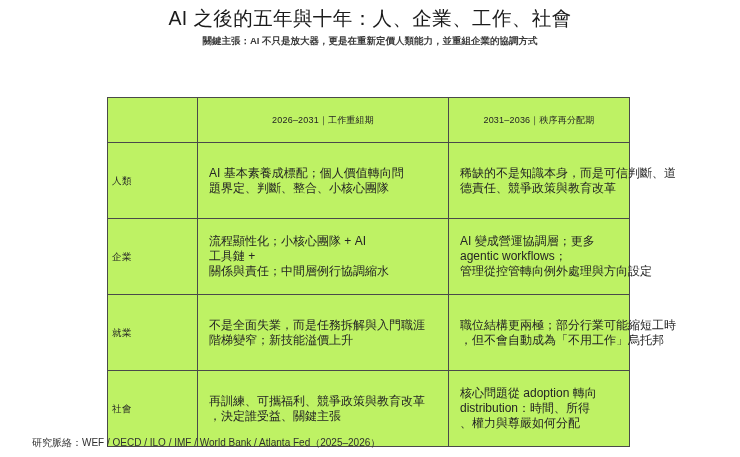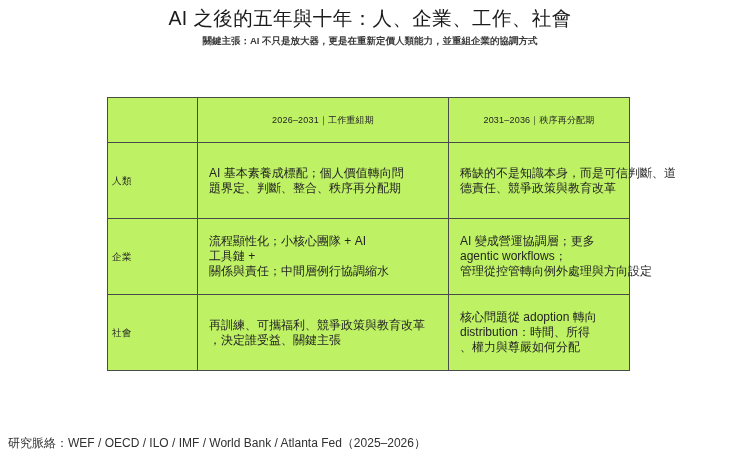--- a/index.html
+++ b/index.html
@@ -85,23 +85,23 @@
   table.matrix tbody td.rowlabel {
     padding: 6px 4px;
     font-size: 9.5px;
     letter-spacing: 0.5px;
   }
   .cell-line { display: block; white-space: nowrap; }
 
   
   .footer {
     position: absolute;
-    left: 8px;
+    left: 32px;
     top: 437px;
-    font-size: 12px;
+    font-size: 10px;
     line-height: 12px;
     color: #303030;
     white-space: nowrap;
   }
 </style>
 </head>
 <body>
 
 <div class="header">
   <div class="title">AI 之後的五年與十年：人、企業、工作、社會</div>
@@ -120,38 +120,49 @@
         <th class="blank-head"></th>
         <th>2026–2031｜工作重組期</th>
         <th>2031–2036｜秩序再分配期</th>
       </tr>
     </thead>
     <tbody>
       <tr>
         <td class="rowlabel">人類</td>
         <td>
           <span class="cell-line">AI 基本素養成標配；個人價值轉向問</span>
-          <span class="cell-line">題界定、判斷、整合、秩序再分配期</span>
+          <span class="cell-line">題界定、判斷、整合、小核心團隊</span>
         </td>
         <td>
           <span class="cell-line">稀缺的不是知識本身，而是可信判斷、道</span>
           <span class="cell-line">德責任、競爭政策與教育改革</span>
         </td>
       </tr>
       <tr>
         <td class="rowlabel">企業</td>
         <td>
           <span class="cell-line">流程顯性化；小核心團隊 + AI</span>
           <span class="cell-line">工具鏈 +</span>
           <span class="cell-line">關係與責任；中間層例行協調縮水</span>
         </td>
         <td>
           <span class="cell-line">AI 變成營運協調層；更多</span>
           <span class="cell-line">agentic workflows；</span>
           <span class="cell-line">管理從控管轉向例外處理與方向設定</span>
+        </td>
+      </tr>
+      <tr>
+        <td class="rowlabel">就業</td>
+        <td>
+          <span class="cell-line">不是全面失業，而是任務拆解與入門職涯</span>
+          <span class="cell-line">階梯變窄；新技能溢價上升</span>
+        </td>
+        <td>
+          <span class="cell-line">職位結構更兩極；部分行業可能縮短工時</span>
+          <span class="cell-line">，但不會自動成為「不用工作」烏托邦</span>
         </td>
       </tr>
       <tr>
         <td class="rowlabel">社會</td>
         <td>
           <span class="cell-line">再訓練、可攜福利、競爭政策與教育改革</span>
           <span class="cell-line">，決定誰受益、關鍵主張</span>
         </td>
         <td>
           <span class="cell-line">核心問題從 adoption 轉向</span>

